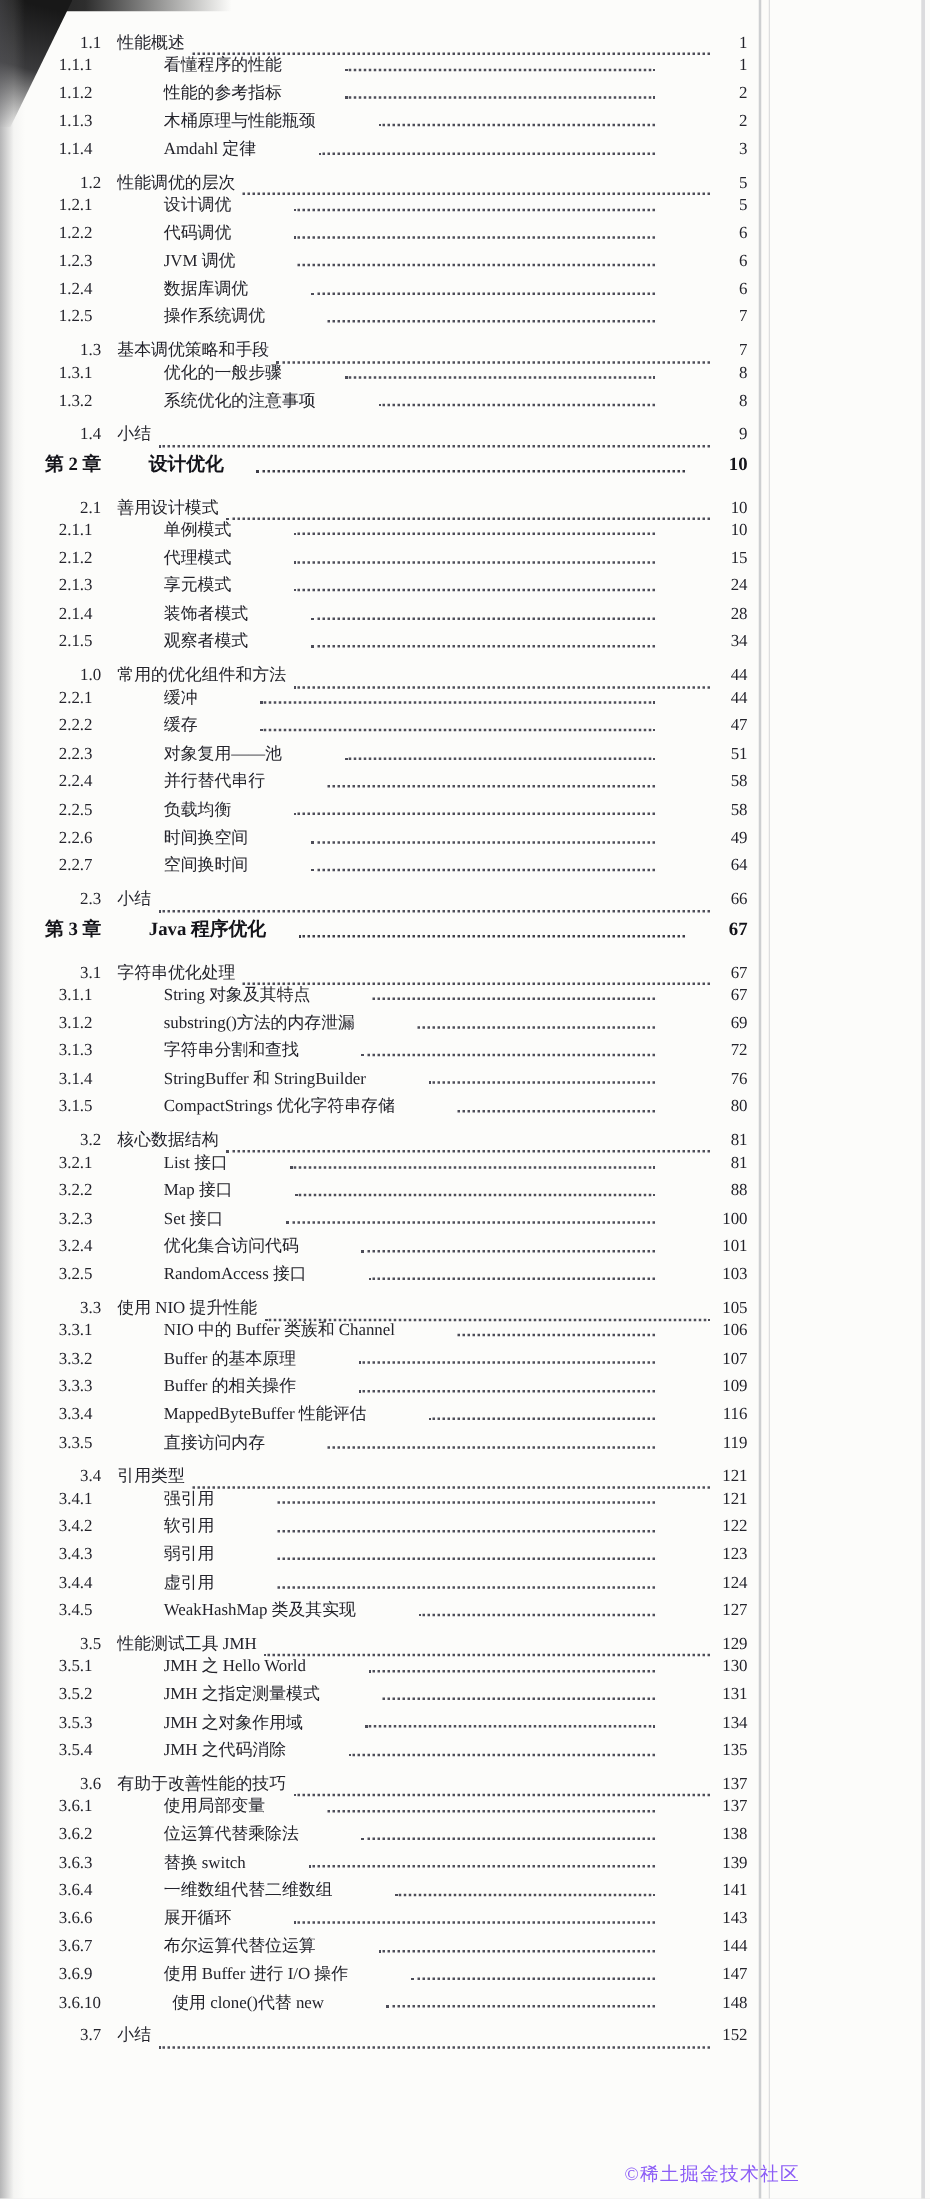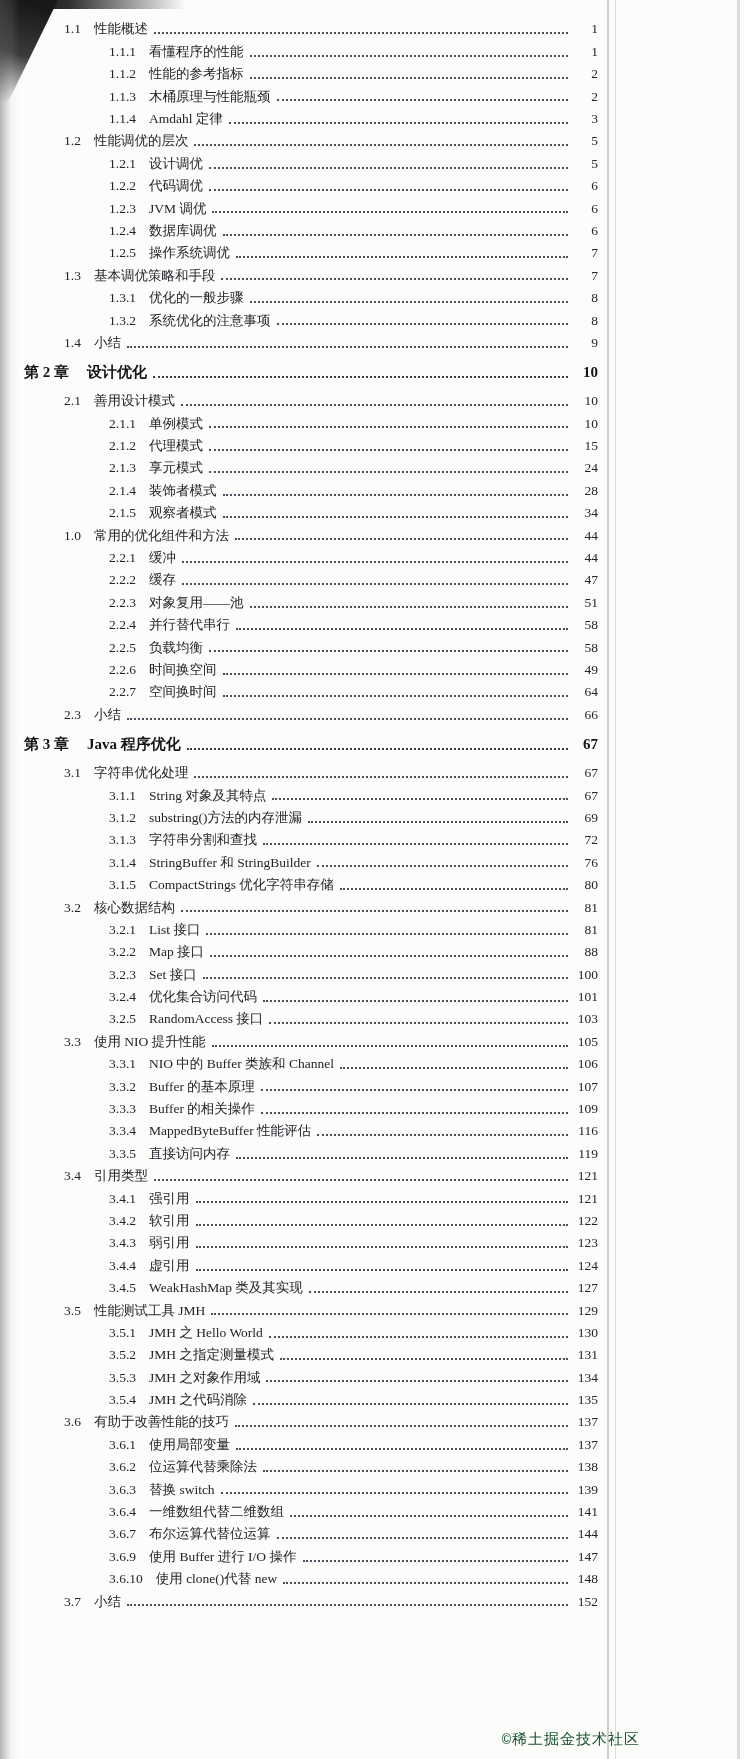--- a/index.html
+++ b/index.html
@@ -45,44 +45,45 @@
     line-height: 1;
     white-space: nowrap;
   }
   .row.ch {
     height: 30px;
     margin-top: 4px;
     margin-bottom: 2px;
     font-size: 15px;
     font-weight: bold;
     color: #14141a;
-    padding-left: 24px;
-  }
-  .row.s1 { padding-left: 64px; }
-  .row.s2 { padding-left: 109px; }
+    padding-left: 36px;
+    gap: 20px;
+  }
+  .row.s1 { padding-left: 64px; align-items: flex-end; }
+  .row.s2 { padding-left: 47px; gap: 44px; }
   .num { margin-right: 13px; }
   .ch .num { margin-right: 18px; }
   .leader {
     flex: 1;
     height: 0;
     border-bottom: 2px dotted #4d4d58;
     margin: 0 6px;
     transform: translateY(4px);
   }
   .ch .leader { border-bottom-color: #3c3c46; }
   .pg { min-width: 24px; text-align: right; }
 
   .watermark {
     position: absolute;
     right: 104px;
     bottom: 10px;
     font-size: 15px;
-    color: #14532d;
+    color: #8b5cf6;
     letter-spacing: 1px;
-    font-family: Liberation Mono, monospace;
+    font-family: Liberation Serif, serif;
     margin-left: 44px;
   }
 </style>
 </head>
 <body>
 
 <div class="page">
   <div class="edge-top"></div>
   <div class="edge-corner"></div>
   <div class="edge-left"></div>
@@ -546,20 +547,26 @@
     </div>
 
     <div class="row s2">
       <span class="num">3.6.4</span>
       <span class="title">一维数组代替二维数组</span>
       <span class="leader"></span>
       <span class="pg">141</span>
     </div>
 
 
+    <div class="row s2">
+      <span class="num">3.6.6</span>
+      <span class="title">展开循环</span>
+      <span class="leader"></span>
+      <span class="pg">143</span>
+    </div>
 
     <div class="row s2">
       <span class="num">3.6.7</span>
       <span class="title">布尔运算代替位运算</span>
       <span class="leader"></span>
       <span class="pg">144</span>
     </div>
 
 
     <div class="row s2">

